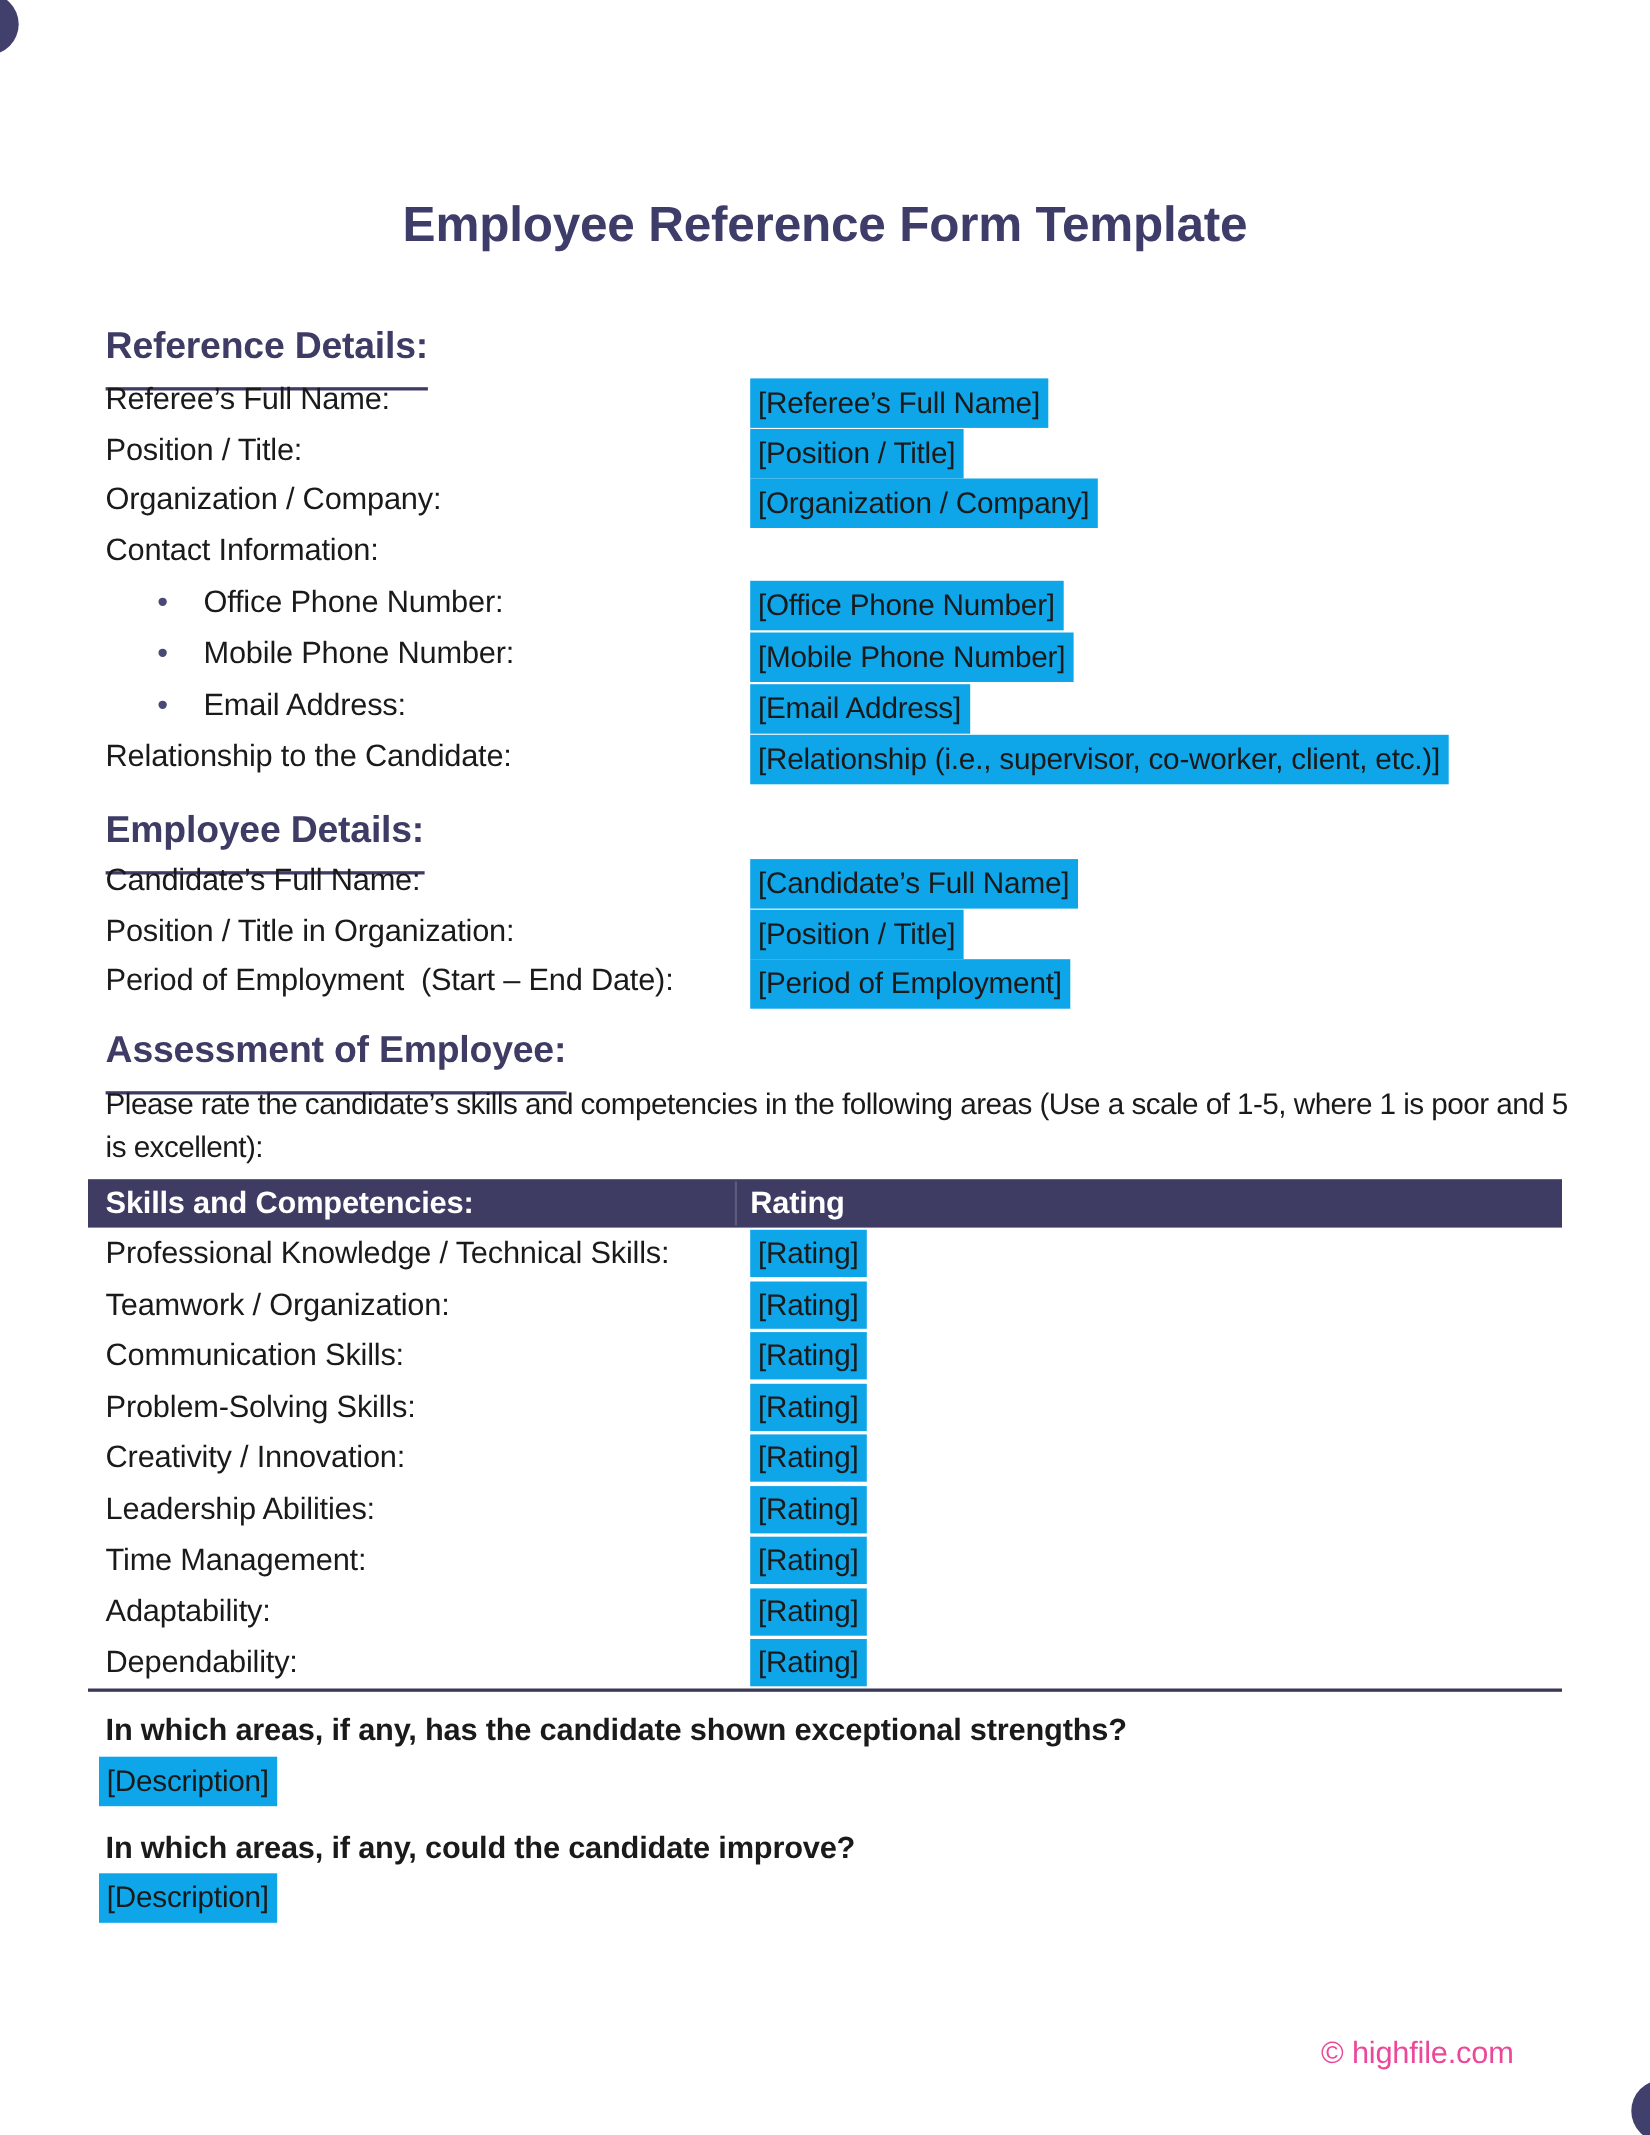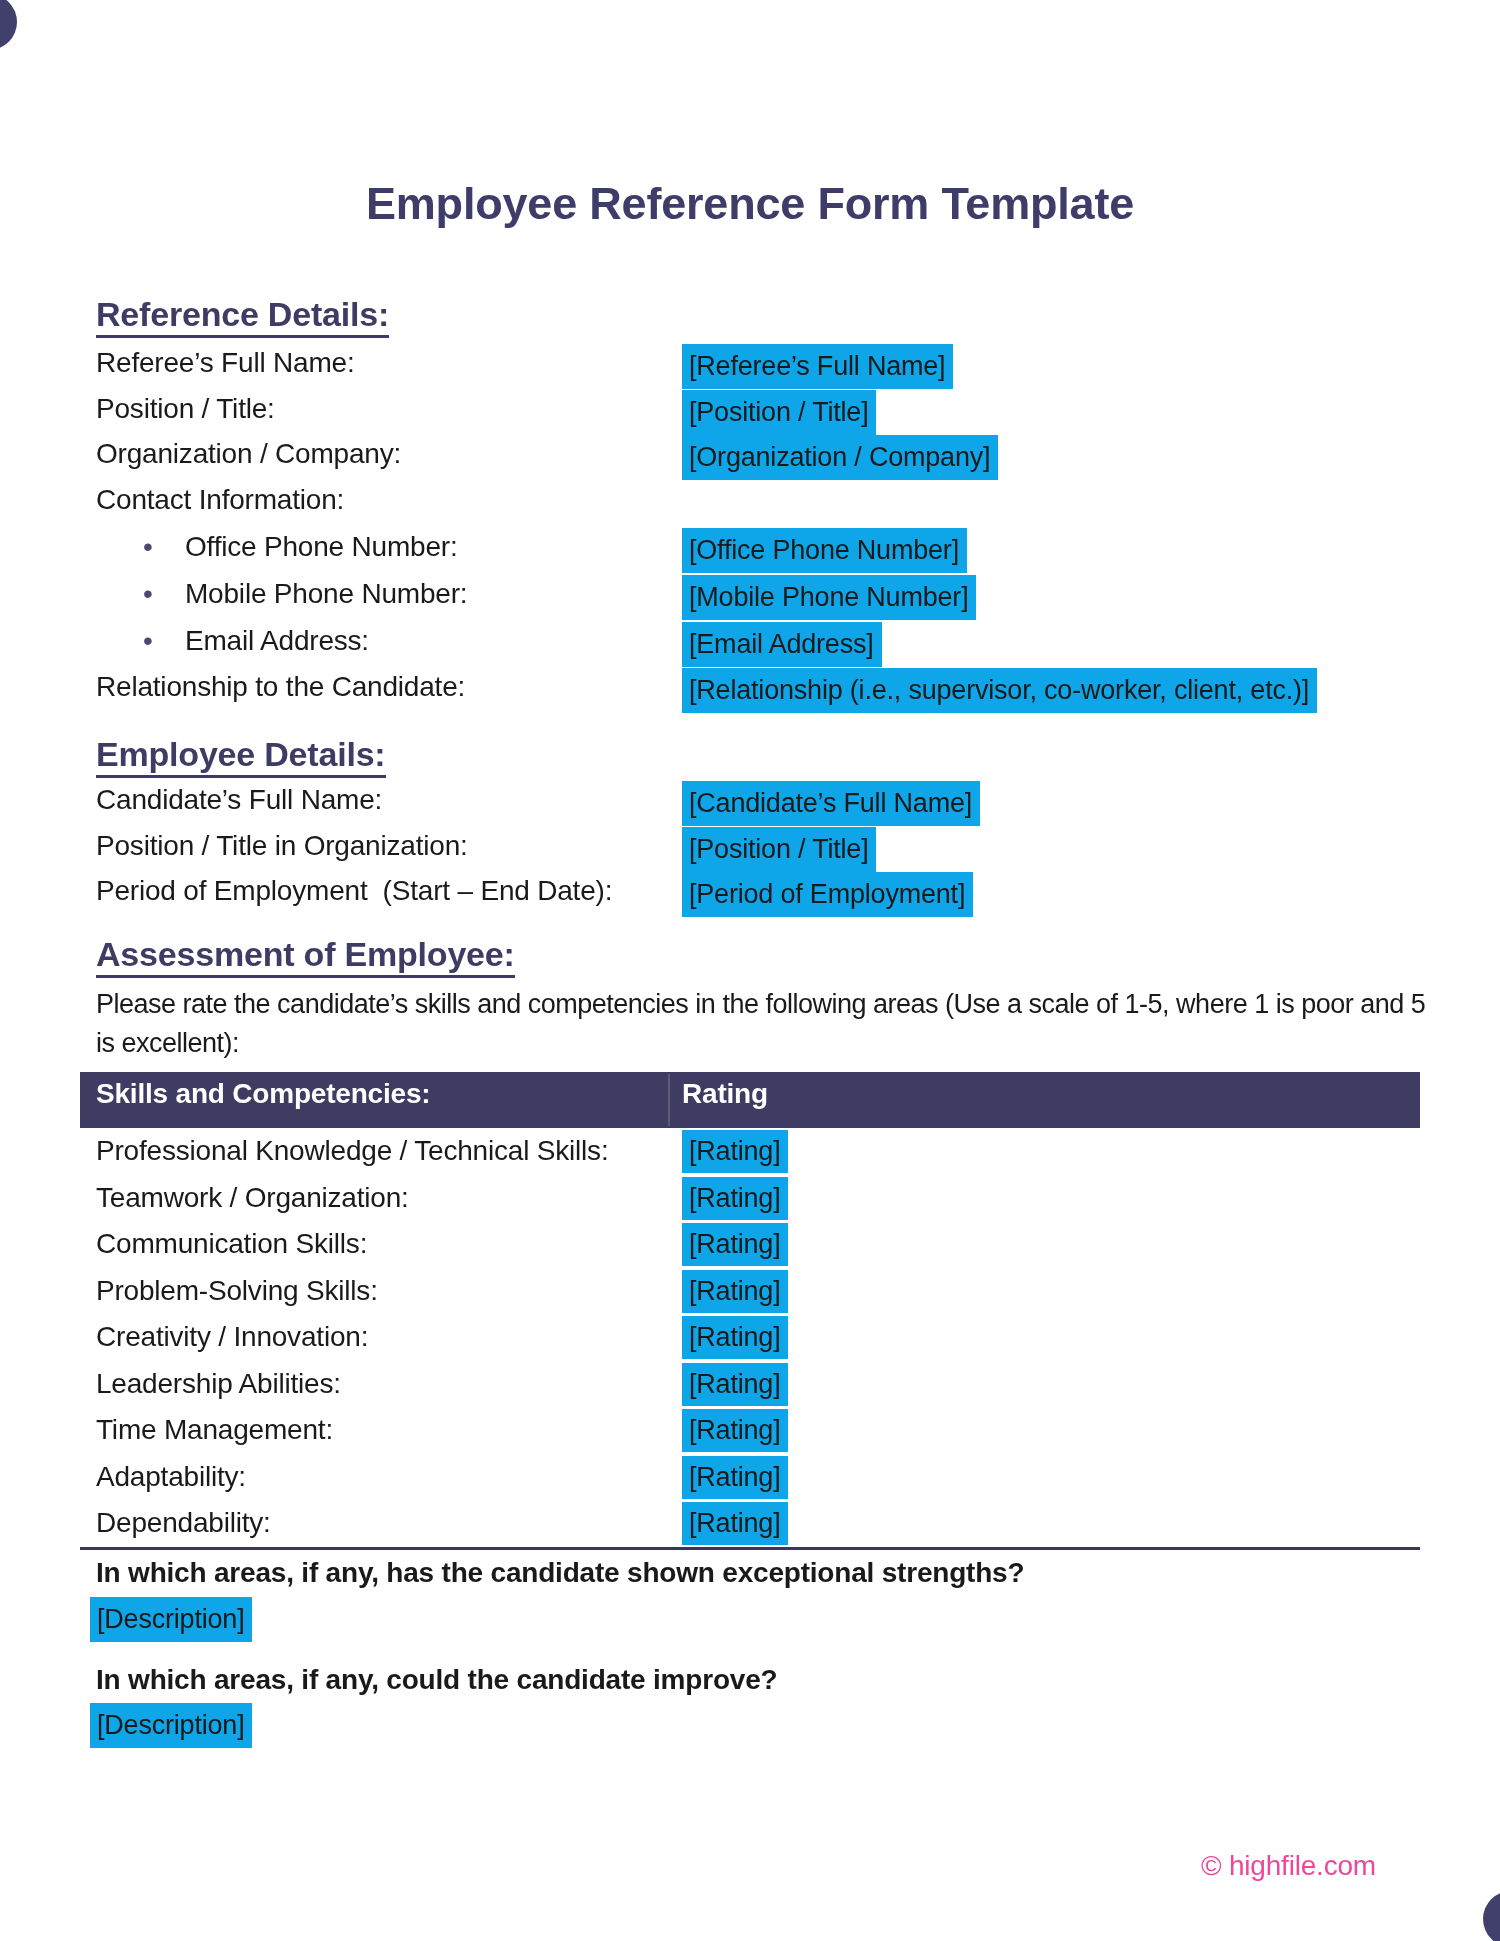--- a/index.html
+++ b/index.html
@@ -23,21 +23,21 @@
     text-align:center;
     font-size:45px;font-weight:bold;color:#3E3C68;
     line-height:64px;
     margin-top:36px;
   }
   .section-heading{
     position:absolute;left:96px;
     font-size:34px;font-weight:bold;color:#3E3C64;
     line-height:40px;
     border-bottom:3px solid #3E3C64;
-    padding-bottom:1px;
+    padding-bottom:18px;
   }
   .row{
     position:absolute;left:96px;right:60px;height:38px;line-height:38px;
     font-size:28px;
   }
   .field-label{
     display:inline-block;font-weight:normal;color:#1a1a1a;
   }
   .bullet{
     position:absolute;left:47px;top:0;color:#4A4875;font-size:28px;
@@ -57,21 +57,21 @@
   }
   .intro{
     position:absolute;left:96px;top:985px;width:1330px;
     font-size:27px;line-height:39px;letter-spacing:-0.5px;
   }
   .skills-table{
     position:absolute;left:80px;top:1072px;width:1340px;
     border-bottom:3px solid #3A3857;
   }
   .t-header{
-    position:relative;height:56px;line-height:44px;
+    position:relative;height:44px;line-height:44px;
     background:#3E3C63;color:#ffffff;font-weight:bold;font-size:28px;
   }
   .t-header .t-col-divider{
     position:absolute;left:588px;top:2px;bottom:2px;width:2px;
     background:rgba(255,255,255,0.16);
   }
   .t-label{position:absolute;left:16px;top:0;}
   .t-value{position:absolute;left:602px;top:0;}
   .t-row{
     position:relative;height:46.5px;line-height:46.5px;font-size:28px;

